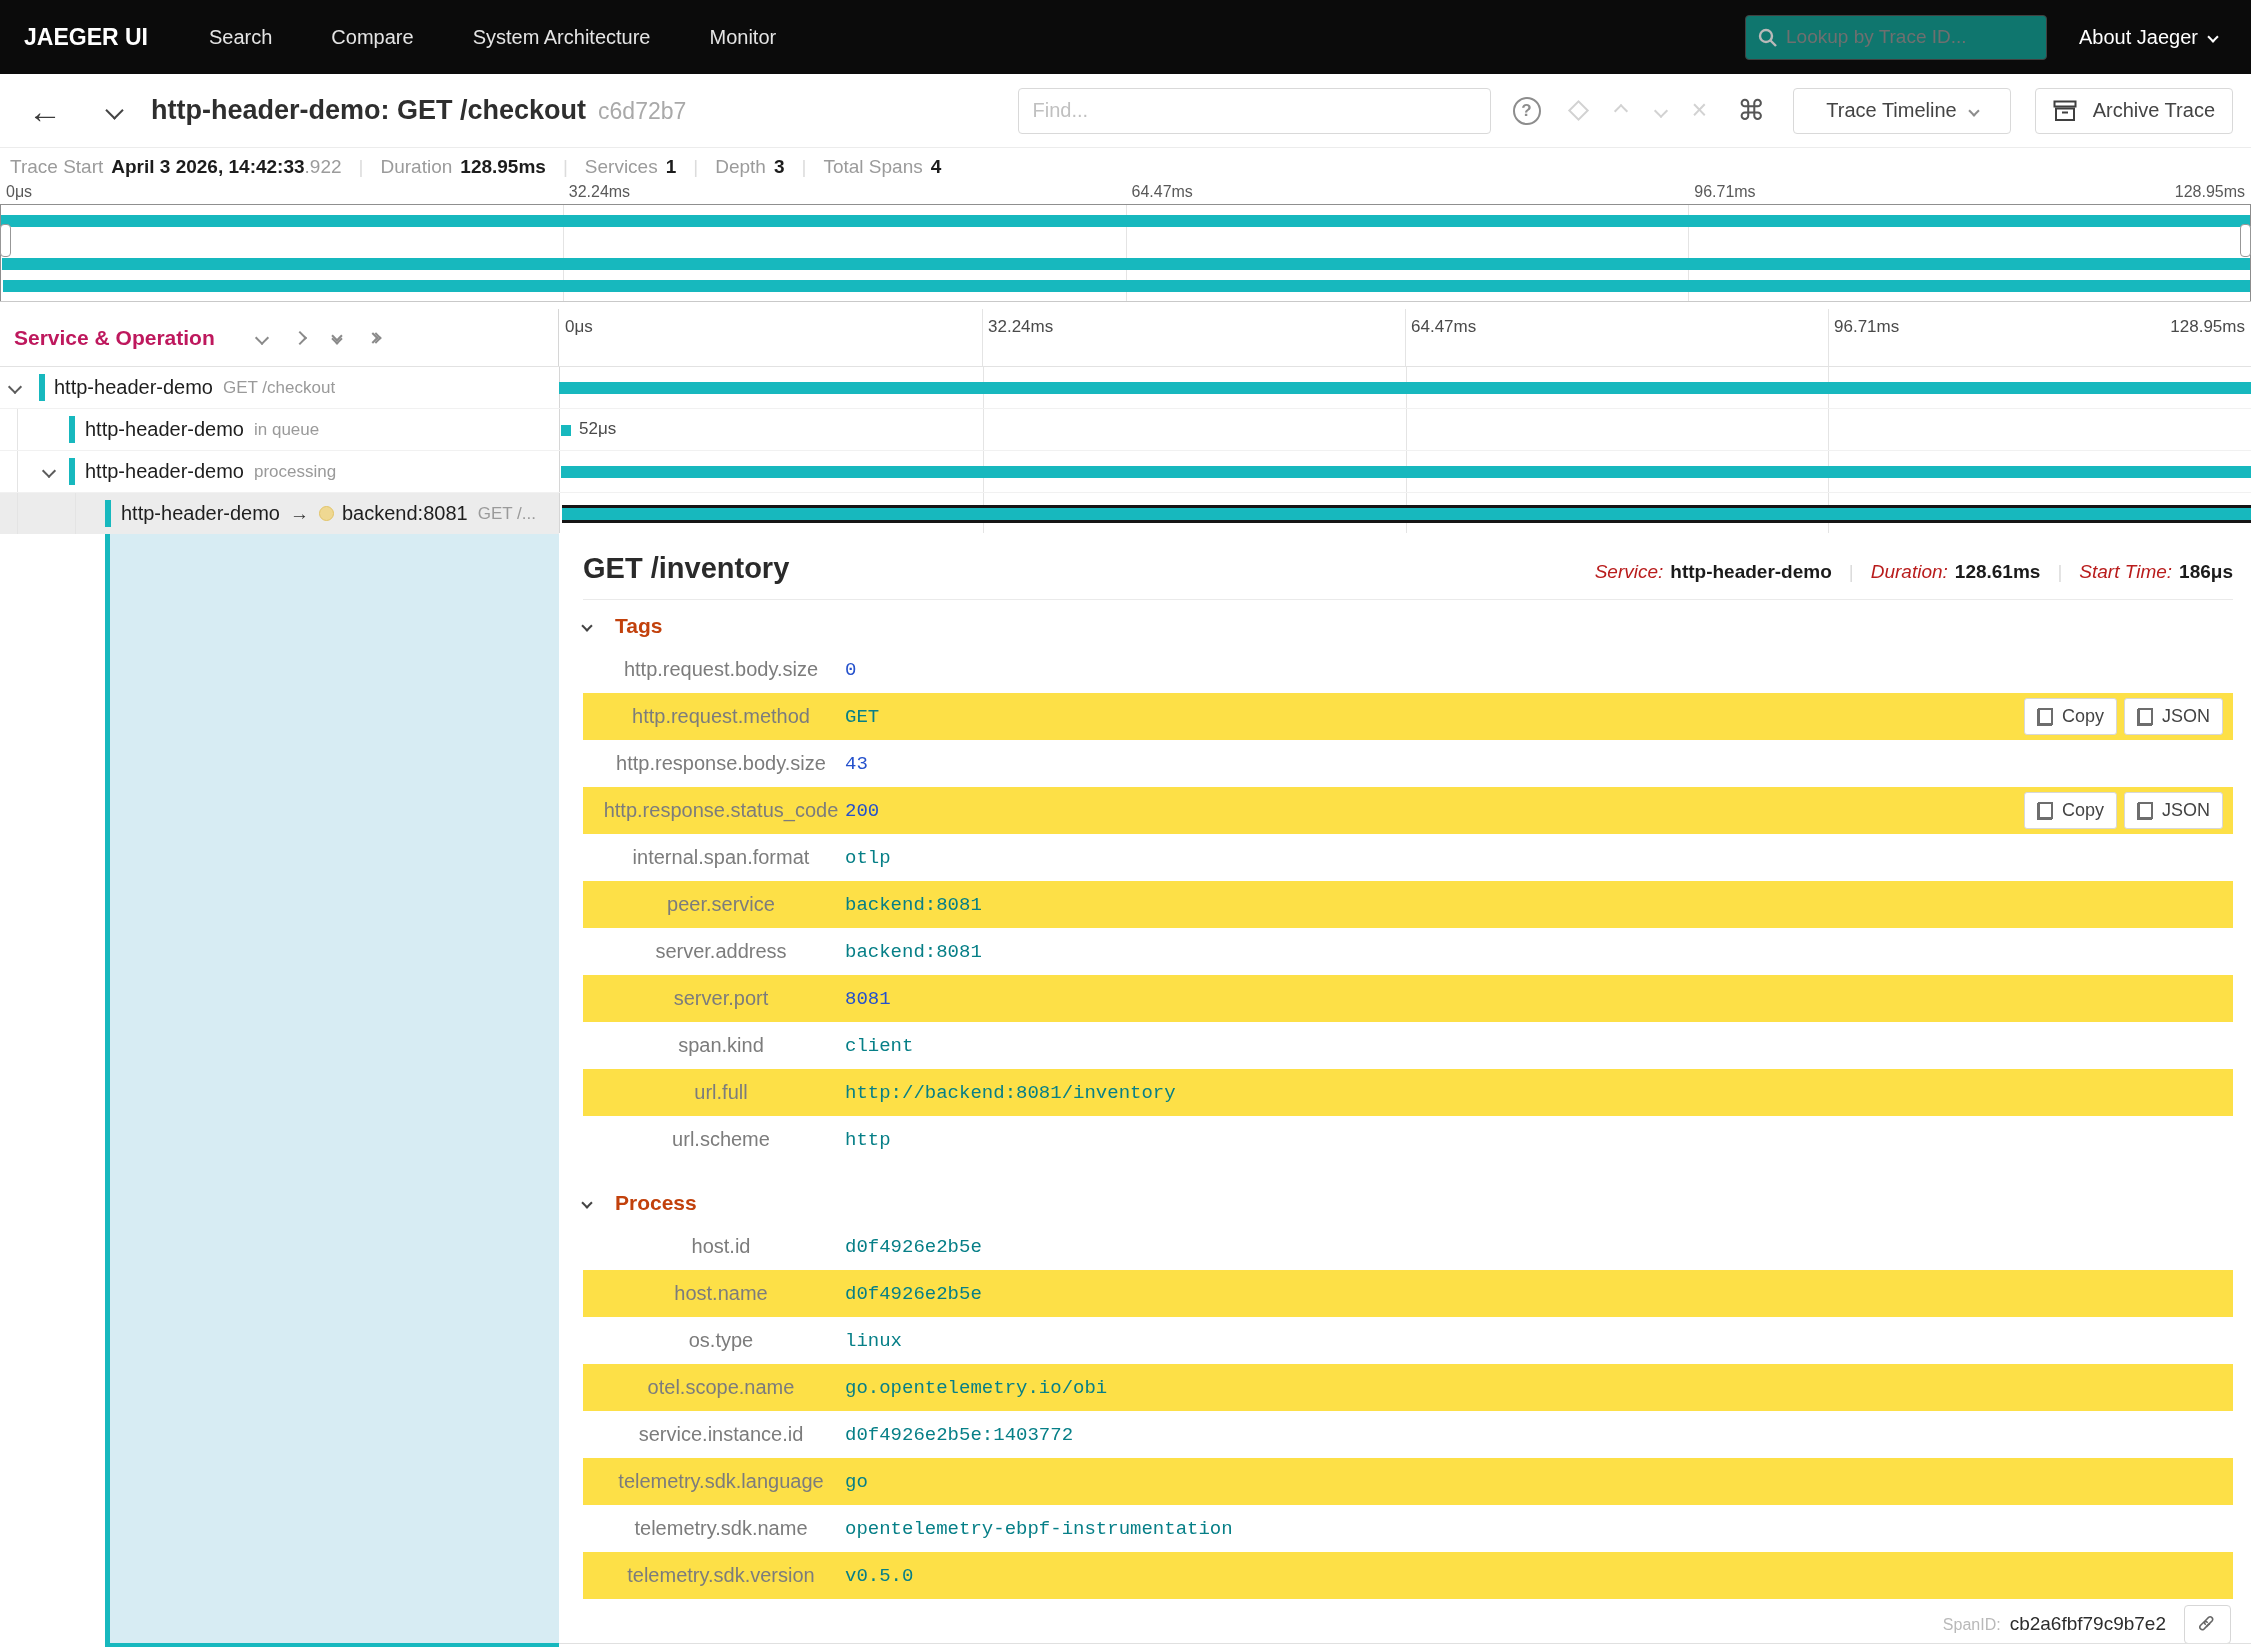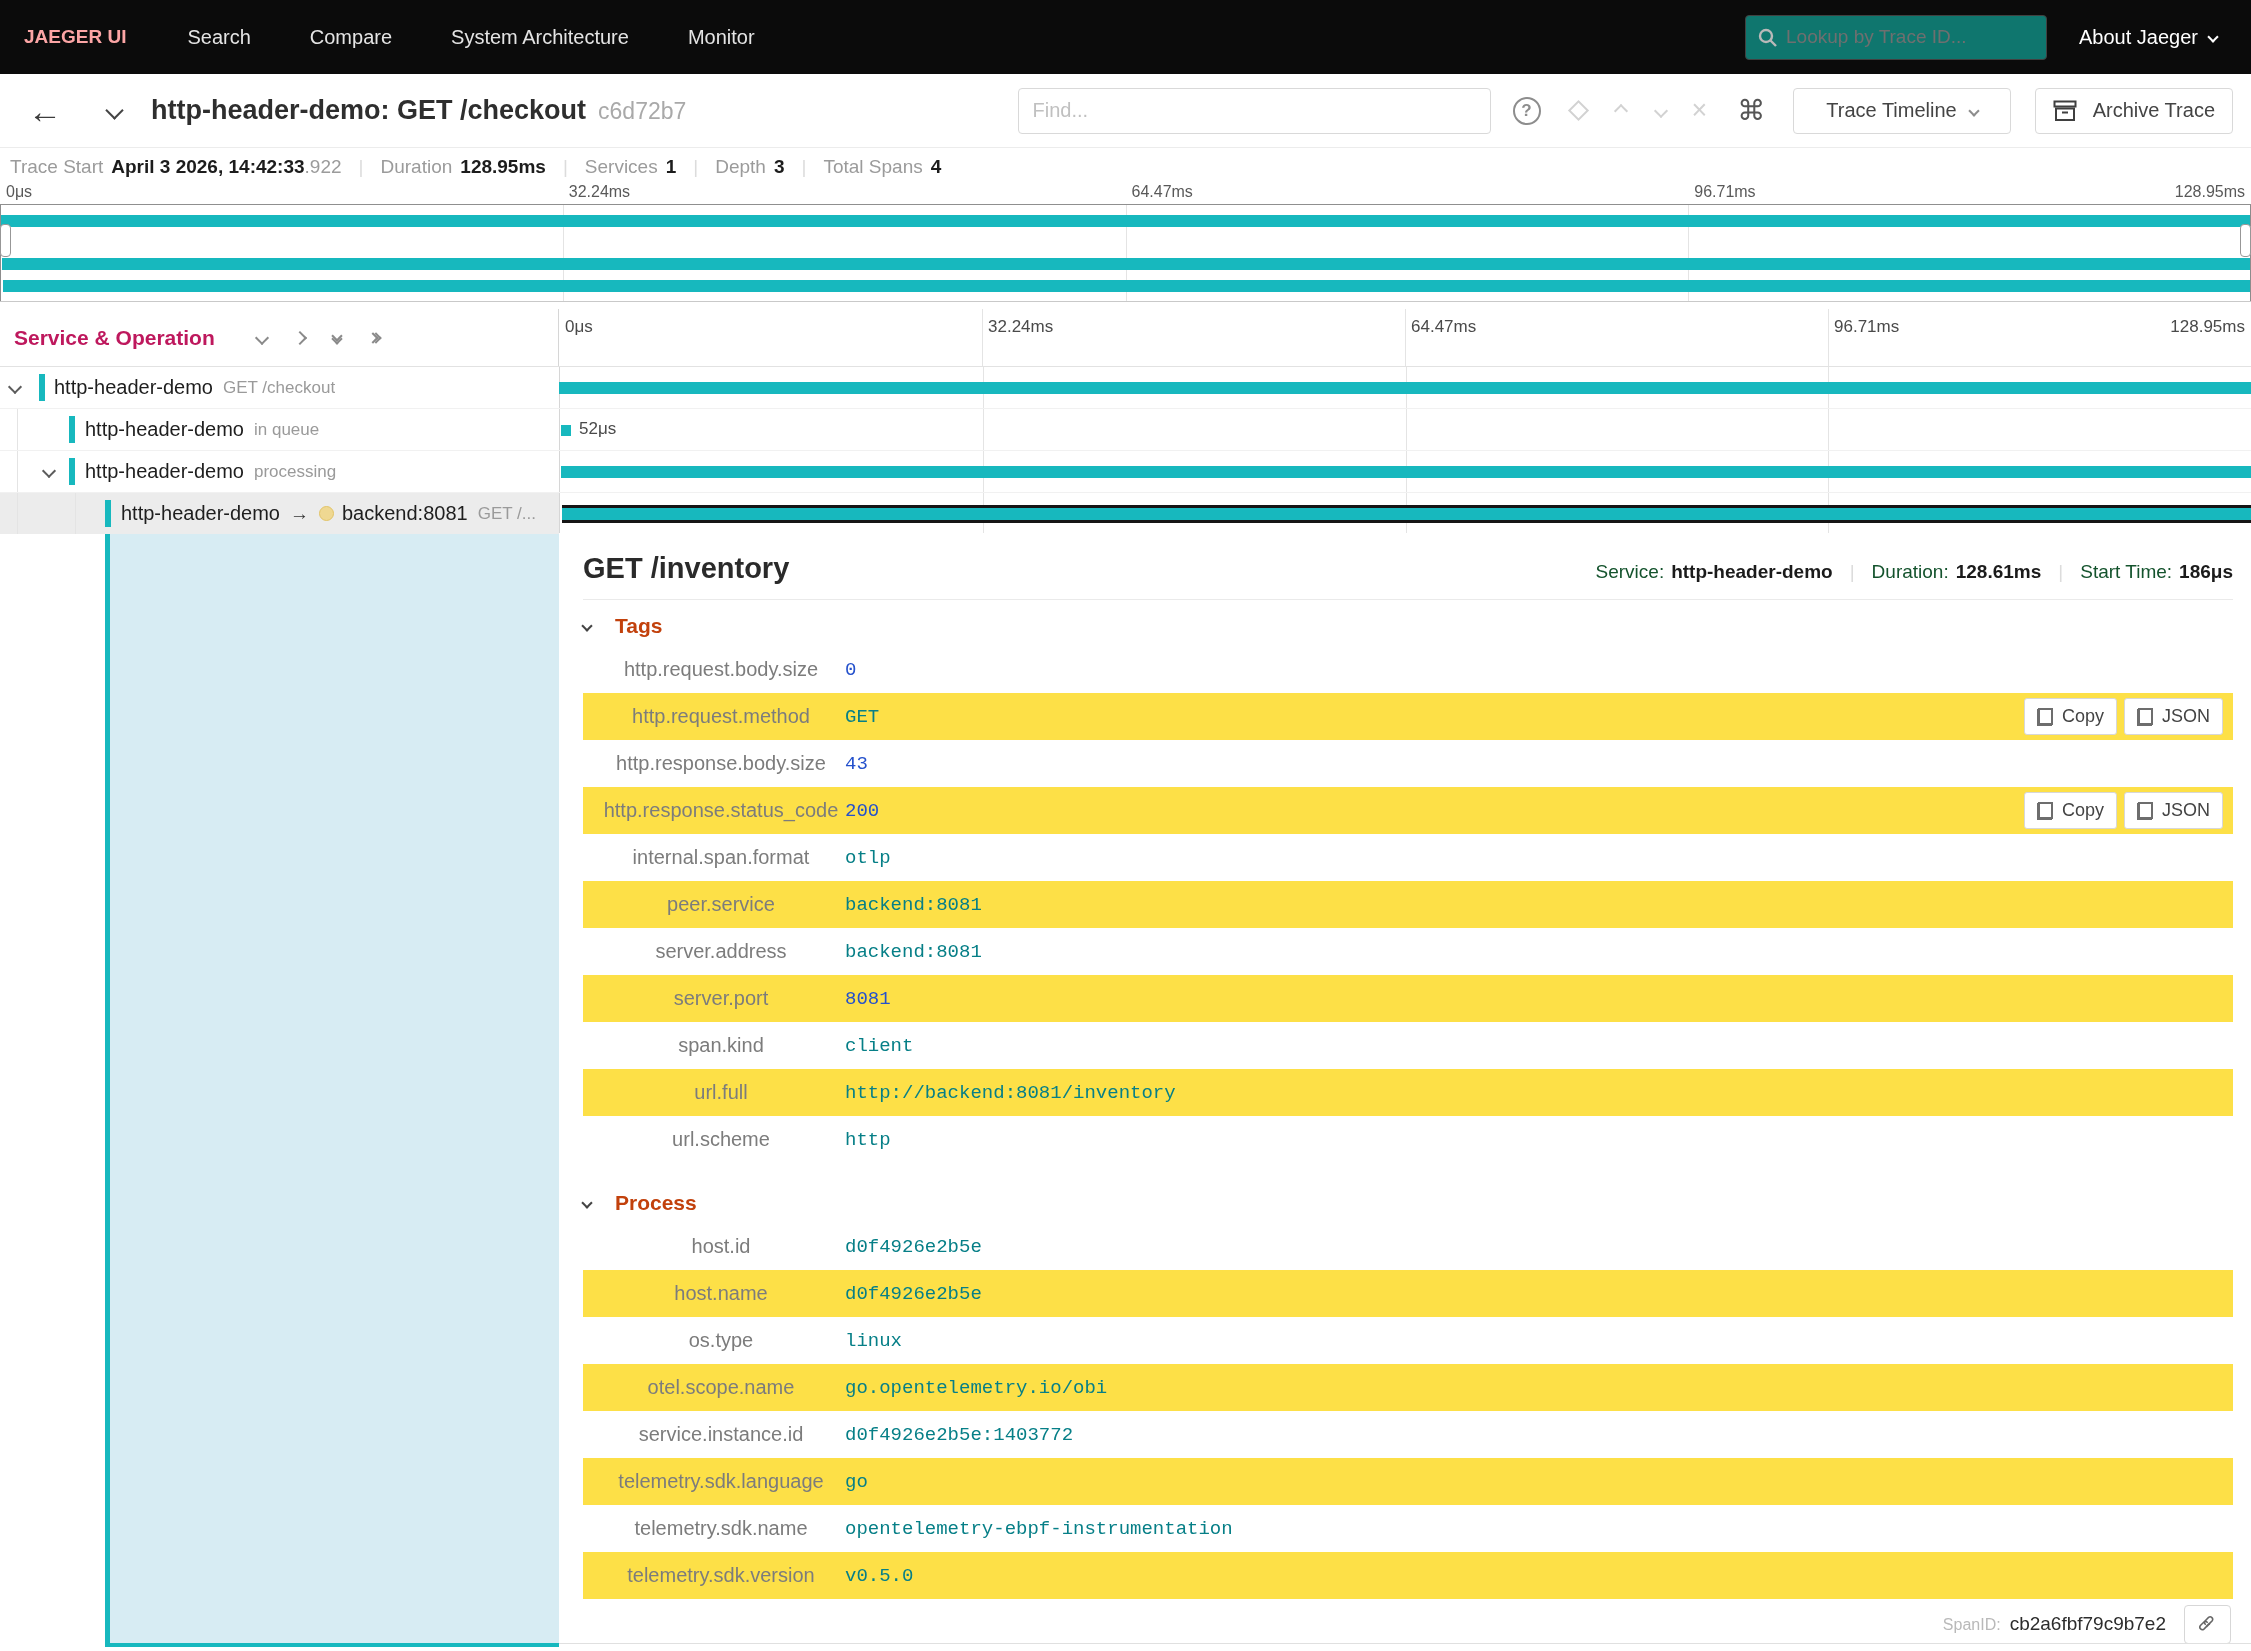--- a/index.html
+++ b/index.html
@@ -8,21 +8,21 @@
     --value-string:#067f87;
     --value-number:#2451cc;
   }
   *{box-sizing:border-box;margin:0;padding:0;}
   html,body{background:#fff;}
   .page{position:relative;width:2251px;height:1651px;overflow:hidden;background:#fff;
         font-family:"Liberation Sans",sans-serif;color:#222;}
 
   
   .topnav{position:absolute;top:0;left:0;right:0;height:74px;background:#0b0b0b;display:flex;align-items:center;}
-  .brand{color:#fca5a5;font-size:19px;font-weight:bold;margin-left:24px;white-space:nowrap;}
+  .brand{color:#ffffff;font-size:23px;font-weight:bold;margin-left:24px;white-space:nowrap;}
   .nav-items{display:flex;margin-left:61px;gap:59px;}
   .nav-item{color:#e4e4e4;font-size:20px;white-space:nowrap;cursor:pointer;}
   .tn-spacer{flex:1;}
   .trace-lookup{width:302px;height:45px;background:#0f766e;border:1px solid #414141;border-radius:4px;
                 display:flex;align-items:center;padding:0 12px;gap:9px;}
   .trace-lookup input{flex:1;background:transparent;border:none;outline:none;color:#ddd;font-size:19px;font-family:inherit;min-width:0;}
   .trace-lookup input::placeholder{color:#6f6f6f;}
   .about{display:flex;align-items:center;gap:11px;color:#fff;font-size:20px;margin:0 34px 0 32px;white-space:nowrap;}
 
   
@@ -111,21 +111,21 @@
   
   .detail{position:absolute;top:534px;left:0;right:0;bottom:0;background:#fff;}
   .detail-left{position:absolute;left:0;top:0;width:559px;bottom:0;background:#fff;}
   .tree-line{position:absolute;left:105px;width:5px;top:0;height:1109px;background:var(--accent);}
   .blue-strip{position:absolute;left:110px;right:0;top:0;height:1109px;background:var(--detail-strip);}
   .teal-bottom{position:absolute;left:105px;right:0;top:1109px;height:4px;background:var(--accent);}
   .detail-panel{position:absolute;left:559px;right:0;top:0;bottom:0;background:#fff;padding:18px 18px 0 24px;}
   .dp-header{display:flex;align-items:baseline;}
   .dp-title{font-size:29px;font-weight:bold;color:#2a2a2a;}
   .dp-stats{margin-left:auto;display:flex;align-items:baseline;font-size:19px;white-space:nowrap;}
-  .st-lbl{color:#14532d;margin-right:7px;}
+  .st-lbl{color:#b91c1c;margin-right:7px;font-style:italic;}
   .st-val{color:#1b1b1b;font-weight:bold;}
   .st-sep::before{content:"|";}
   .st-sep{color:#dcdcdc;margin:0 17px;}
   .dp-hr{border:none;border-top:1px solid #eaeaea;margin:14px 0 0 0;}
   .section-h{display:flex;align-items:center;gap:24px;margin-top:14px;font-size:21px;font-weight:bold;color:#c2410c;cursor:pointer;}
   .section-h .chev{color:#444;}
   .kv-table{margin-top:8px;}
   .kv-row{position:relative;height:47px;display:flex;align-items:center;padding-left:14px;}
   .kv-row.alt{background:#fde047;}
   .kv-key{width:248px;flex:0 0 248px;font-size:20px;color:#7c7c7c;text-align:center;}

